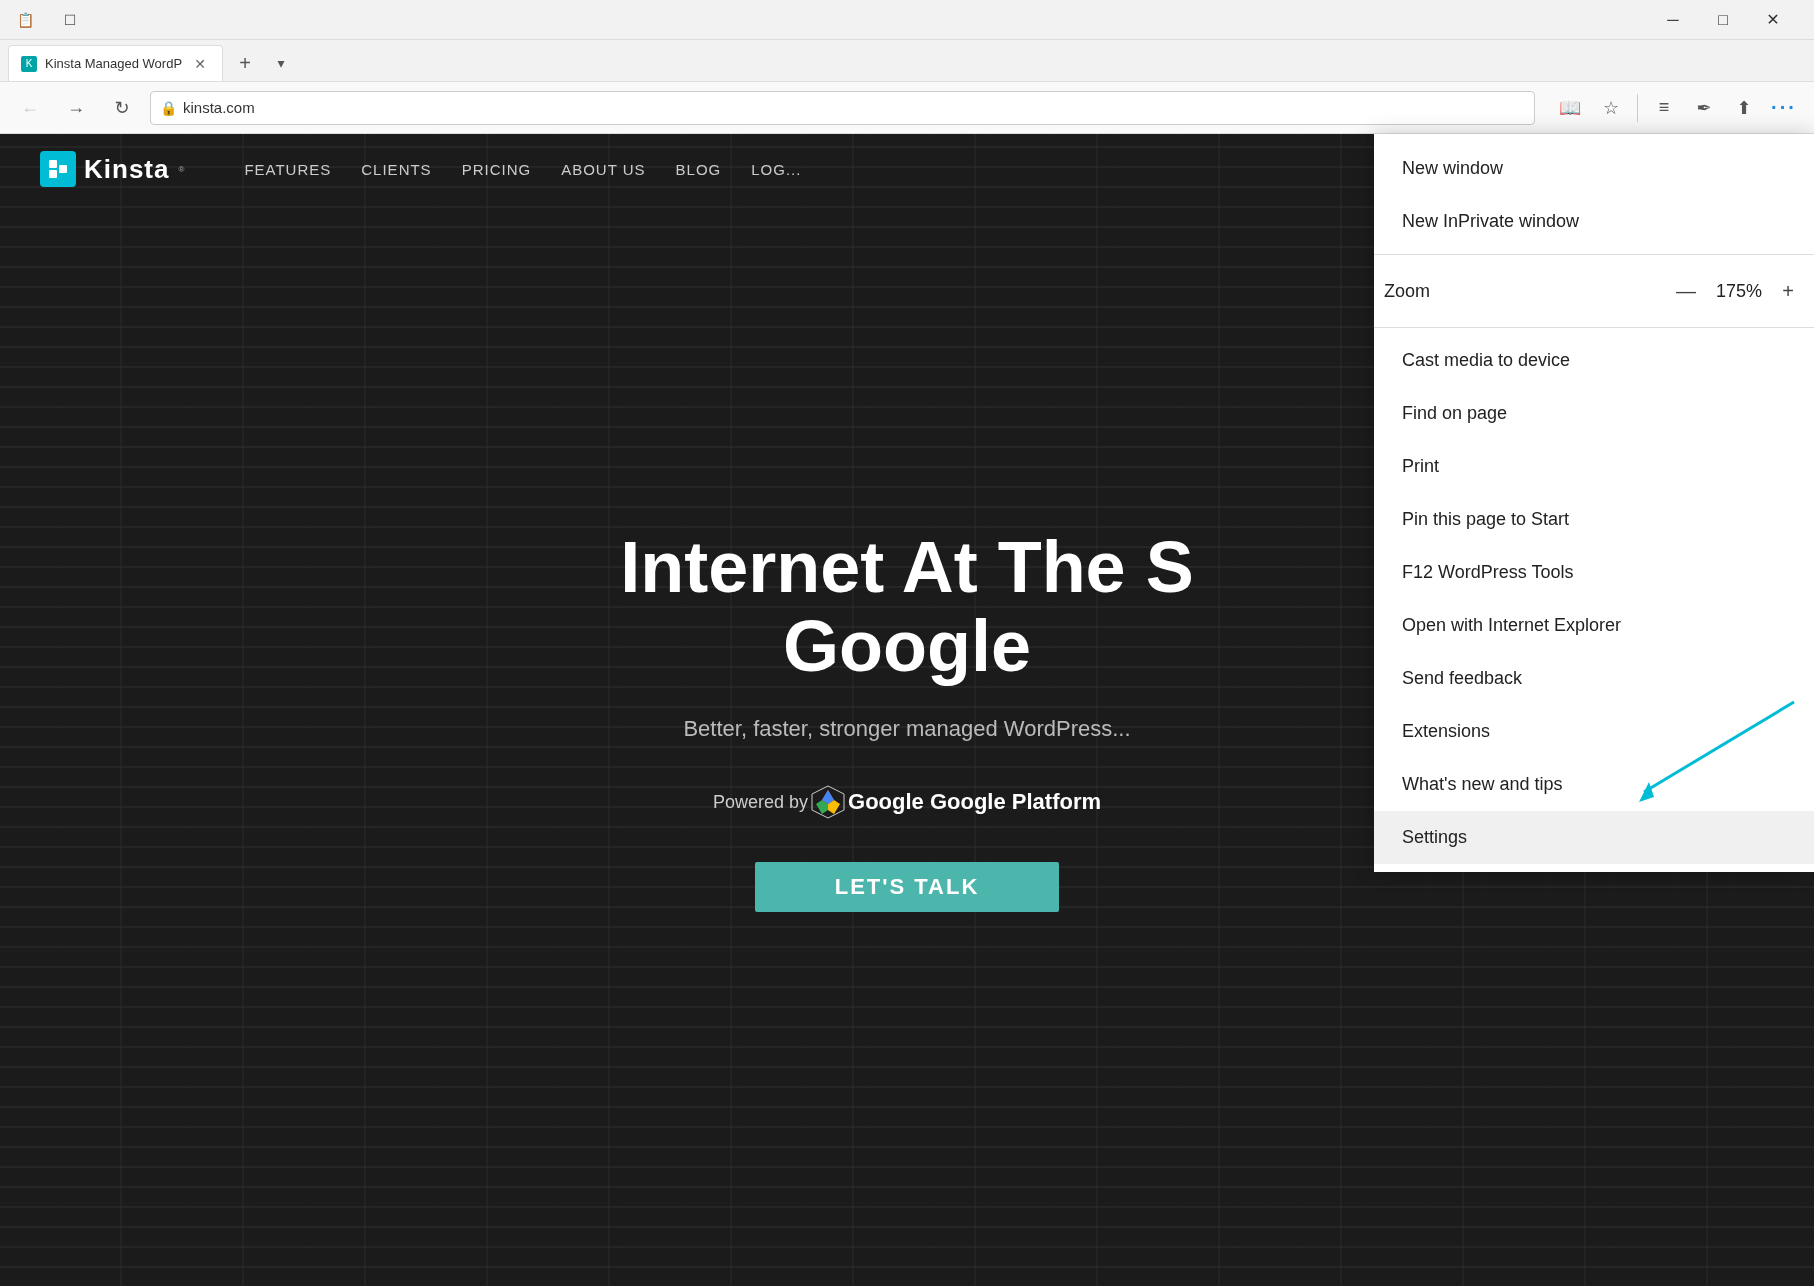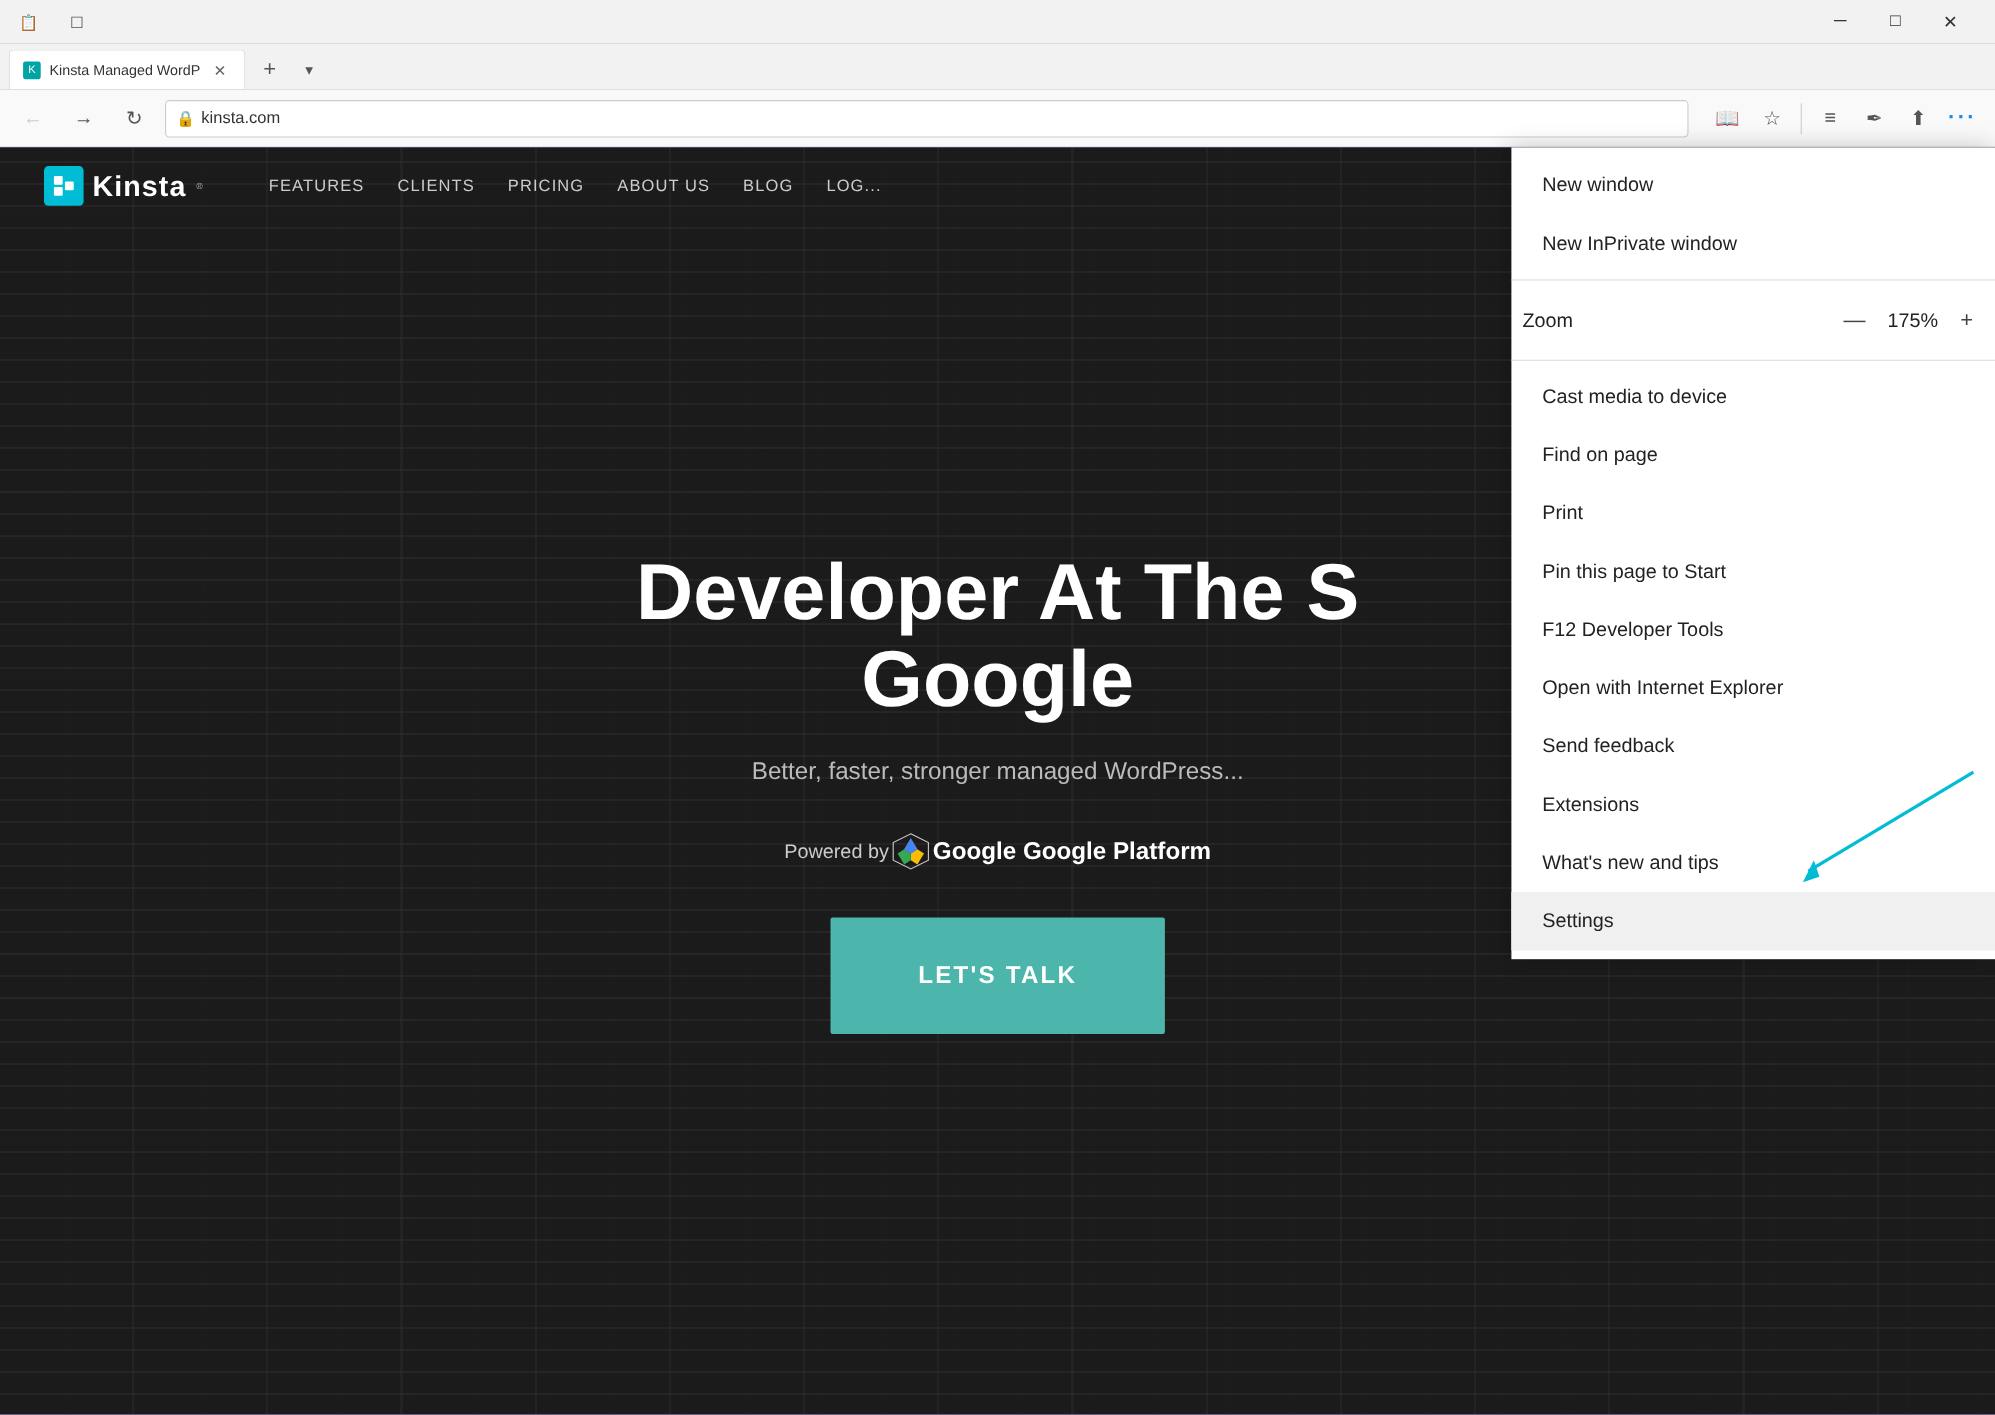--- a/index.html
+++ b/index.html
@@ -318,21 +318,21 @@
     }
     .gcp-text {
       font-size: 22px;
       font-weight: 600;
       color: #fff;
     }
     .cta-btn {
       background: #4db6ac;
       color: #fff;
       border: none;
-      padding: 40px 80px;
+      padding: 12px 80px;
       font-size: 22px;
       font-weight: 600;
       letter-spacing: 2px;
       text-transform: uppercase;
       cursor: pointer;
       border-radius: 2px;
     }
 
     
     .dropdown-menu {
@@ -472,21 +472,21 @@
         <a class="nav-link">CLIENTS</a>
         <a class="nav-link">PRICING</a>
         <a class="nav-link">ABOUT US</a>
         <a class="nav-link">BLOG</a>
         <a class="nav-link">LOG...</a>
       </div>
     </nav>
 
     <div class="site-hero">
       <h1 class="hero-title">
-        <span>Developer At The S</span><br>
+        <span>Internet At The S</span><br>
         <span>Google</span>
       </h1>
       <p class="hero-subtitle">Better, faster, stronger managed WordPress...</p>
       <div class="powered-by">
         <span>Powered by</span>
 
         <svg class="gcp-icon" viewBox="0 0 40 40">
           <polygon points="20,4 36,12 36,28 20,36 4,28 4,12" fill="none" stroke="#ccc" stroke-width="1"></polygon>
           <polygon points="20,8 14,18 20,22 26,18" fill="#EA4335"></polygon>
           <polygon points="20,22 26,18 32,22 26,32 20,28" fill="#FBBC05"></polygon>
@@ -521,21 +521,21 @@
     <div class="menu-item">
       <span>Find on page</span>
     </div>
     <div class="menu-item">
       <span>Print</span>
     </div>
     <div class="menu-item">
       <span>Pin this page to Start</span>
     </div>
     <div class="menu-item">
-      <span>F12 Developer Tools</span>
+      <span>F12 WordPress Tools</span>
     </div>
     <div class="menu-item">
       <span>Open with Internet Explorer</span>
     </div>
     <div class="menu-item">
       <span>Send feedback</span>
     </div>
     <div class="menu-item">
       <span>Extensions</span>
     </div>

